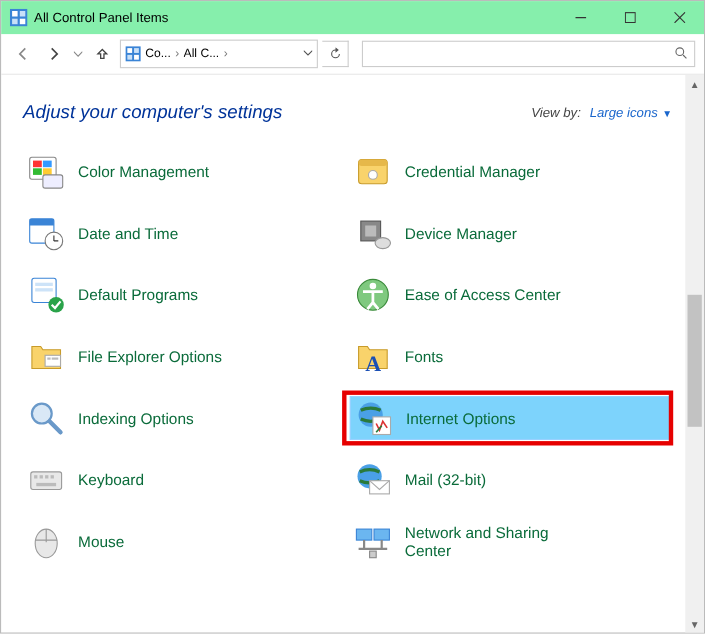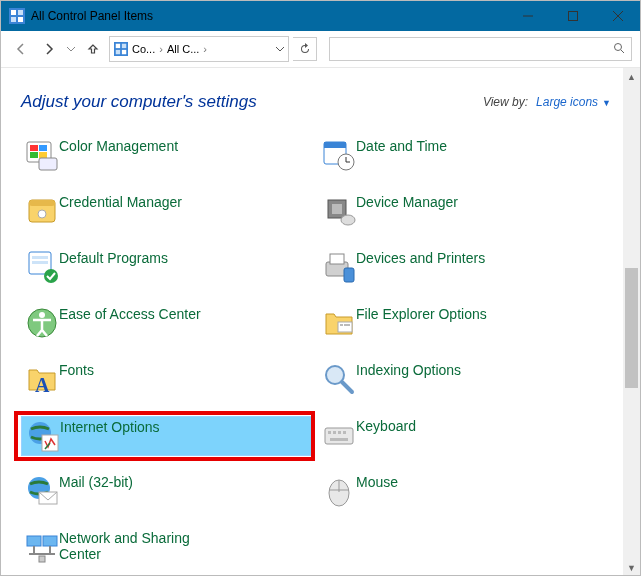--- a/index.html
+++ b/index.html
@@ -11,21 +11,21 @@
     height: 576px;
     overflow: hidden;
     border: 1px solid #bbb;
   }
   
   .titlebar {
     height: 30px;
     display: flex;
     align-items: center;
     padding: 0 0 0 8px;
-    background: #0369a1;
+    background: #86efac;
   }
   .titlebar .app-icon { width: 16px; height: 16px; margin-right: 6px; }
   .titlebar .title-text { flex: 1; font-size: 12px; color: #000; }
   .win-btn {
     width: 45px;
     height: 30px;
     display: flex;
     align-items: center;
     justify-content: center;
     font-size: 14px;
@@ -128,21 +128,22 @@
   .viewby-val { color: #1a66cc; font-size: 12px; }
   .viewby-val .caret { font-size: 9px; margin-left: 4px; }
   .grid {
     display: grid;
     grid-template-columns: 1fr 1fr;
     column-gap: 4px;
     row-gap: 16px;
   }
   .item {
     display: flex;
-    align-items: flex-start;
+    align-items: center;
+    gap: 12px;
     height: 40px;
     padding: 2px 4px;
     position: relative;
   }
   .item.highlight {
     background: #7dd3fc;
     border: 1px solid #99d1ff;
   }
   .item.redbox::after {
     content: "";
@@ -270,63 +271,55 @@
             <rect x="5" y="7" width="8" height="6" fill="#f33"></rect>
             <rect x="14" y="7" width="8" height="6" fill="#39f"></rect>
             <rect x="5" y="14" width="8" height="6" fill="#3b3"></rect>
             <rect x="14" y="14" width="8" height="6" fill="#fc3"></rect>
             <rect x="14" y="20" width="18" height="12" rx="2" fill="#eef" stroke="#888"></rect>
           </svg>
         <span class="label">Color Management</span>
       </div>
       <div class="item">
         <svg class="ico" viewBox="0 0 34 34">
+            <rect x="4" y="6" width="26" height="22" rx="3" fill="#f9d36b" stroke="#c89b2a"></rect>
+            <rect x="4" y="6" width="26" height="6" rx="3" fill="#e6b84a"></rect>
+            <circle cx="17" cy="20" r="4" fill="#fff" stroke="#aaa"></circle>
+          </svg>
+        <span class="label">Credential Manager</span>
+      </div>
+
+      <div class="item">
+        <svg class="ico" viewBox="0 0 34 34">
             <rect x="2" y="4" width="22" height="22" rx="2" fill="#fff" stroke="#3a84d6"></rect>
             <rect x="2" y="4" width="22" height="6" fill="#3a84d6"></rect>
             <circle cx="24" cy="24" r="8" fill="#fff" stroke="#777"></circle>
             <line x1="24" y1="24" x2="24" y2="19" stroke="#333"></line>
             <line x1="24" y1="24" x2="28" y2="24" stroke="#333"></line>
           </svg>
         <span class="label">Date and Time</span>
       </div>
-
-      <div class="item">
-        <svg class="ico" viewBox="0 0 34 34">
-            <rect x="4" y="6" width="26" height="22" rx="3" fill="#f9d36b" stroke="#c89b2a"></rect>
-            <rect x="4" y="6" width="26" height="6" rx="3" fill="#e6b84a"></rect>
-            <circle cx="17" cy="20" r="4" fill="#fff" stroke="#aaa"></circle>
-          </svg>
-        <span class="label">Credential Manager</span>
-      </div>
       <div class="item">
         <svg class="ico" viewBox="0 0 34 34">
             <rect x="6" y="6" width="18" height="18" fill="#888" stroke="#555"></rect>
             <rect x="10" y="10" width="10" height="10" fill="#bbb"></rect>
             <ellipse cx="26" cy="26" rx="7" ry="5" fill="#ddd" stroke="#999"></ellipse>
           </svg>
         <span class="label">Device Manager</span>
       </div>
 
       <div class="item">
         <svg class="ico" viewBox="0 0 34 34">
             <rect x="4" y="2" width="22" height="22" rx="2" fill="#fff" stroke="#3a84d6"></rect>
             <rect x="7" y="6" width="16" height="3" fill="#cde3f8"></rect>
             <rect x="7" y="11" width="16" height="3" fill="#cde3f8"></rect>
             <circle cx="26" cy="26" r="7" fill="#2aa34a"></circle>
             <path d="M22 26 L25 29 L30 23" fill="none" stroke="#fff" stroke-width="2"></path>
           </svg>
         <span class="label">Default Programs</span>
-      </div>
-      <div class="item">
-        <svg class="ico" viewBox="0 0 34 34">
-            <rect x="4" y="12" width="22" height="14" rx="2" fill="#d0d0d0" stroke="#888"></rect>
-            <rect x="8" y="4" width="14" height="10" fill="#fff" stroke="#888"></rect>
-            <rect x="22" y="18" width="10" height="14" rx="2" fill="#4a90d9" stroke="#2a6bb0"></rect>
-          </svg>
-        <span class="label">Devices and Printers</span>
       </div>
 
       <div class="item">
         <svg class="ico" viewBox="0 0 34 34">
             <circle cx="17" cy="17" r="14" fill="#7fc97f" stroke="#3a8a3a"></circle>
             <circle cx="17" cy="9" r="3" fill="#fff"></circle>
             <path d="M8 14 L26 14 M17 14 L17 24 M17 24 L12 30 M17 24 L22 30" stroke="#fff" stroke-width="2.5" fill="none"></path>
           </svg>
         <span class="label">Ease of Access Center</span>
       </div>

